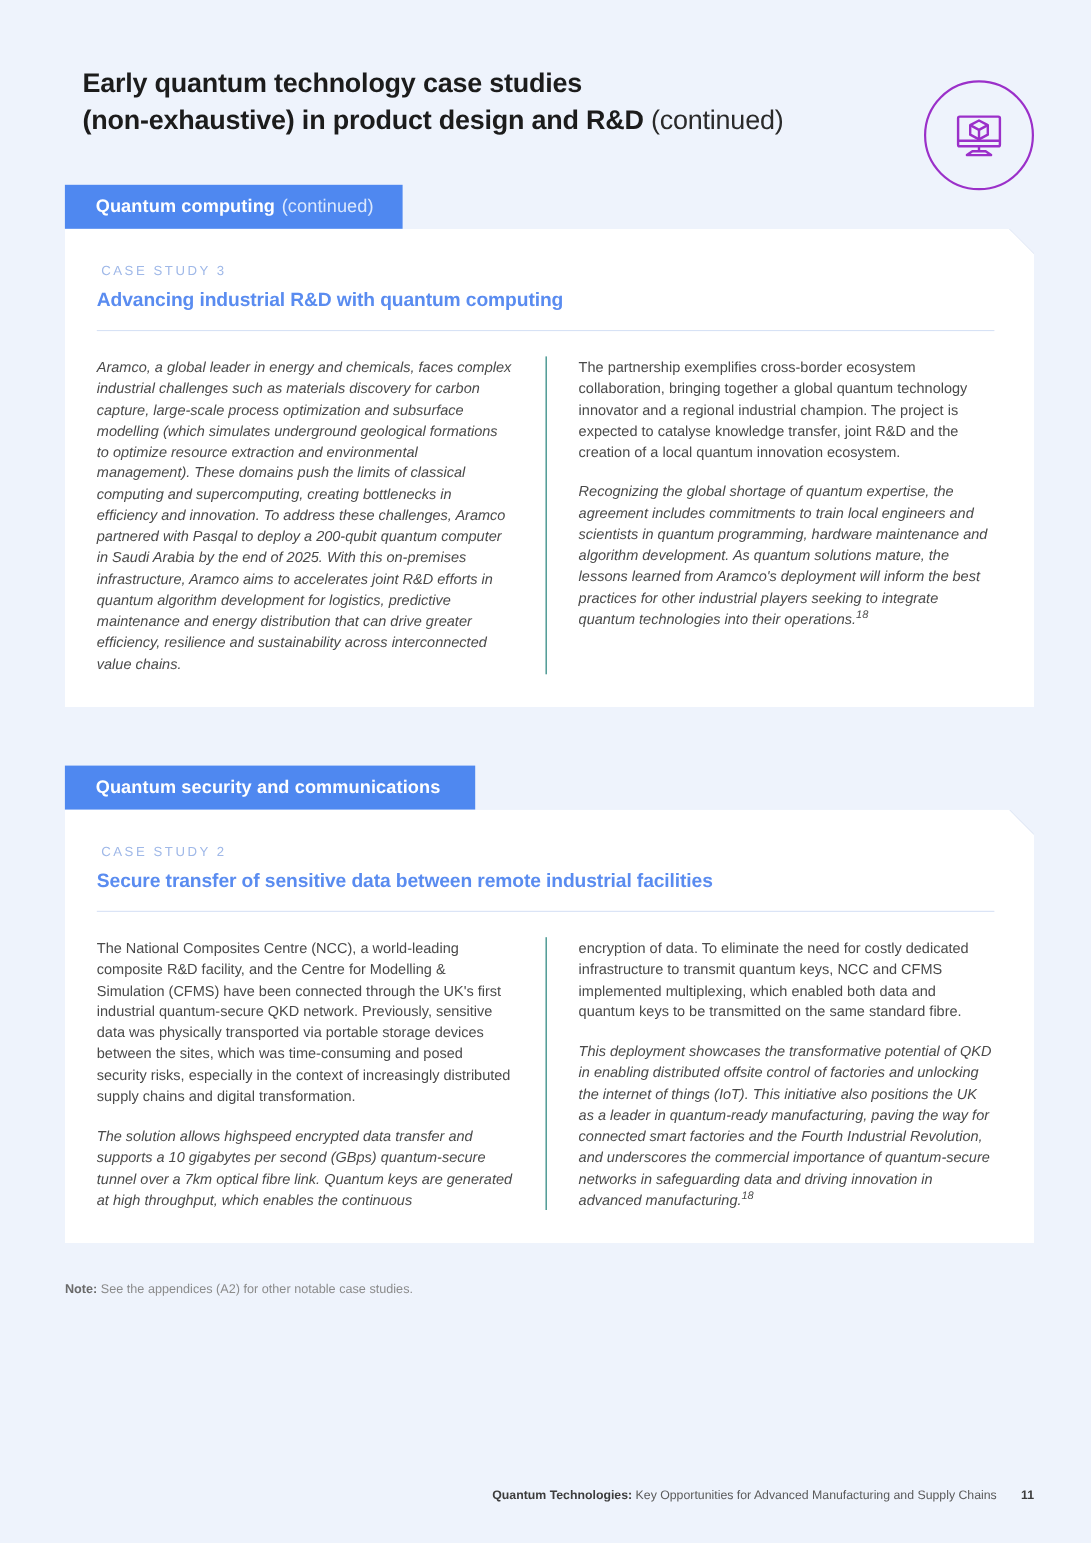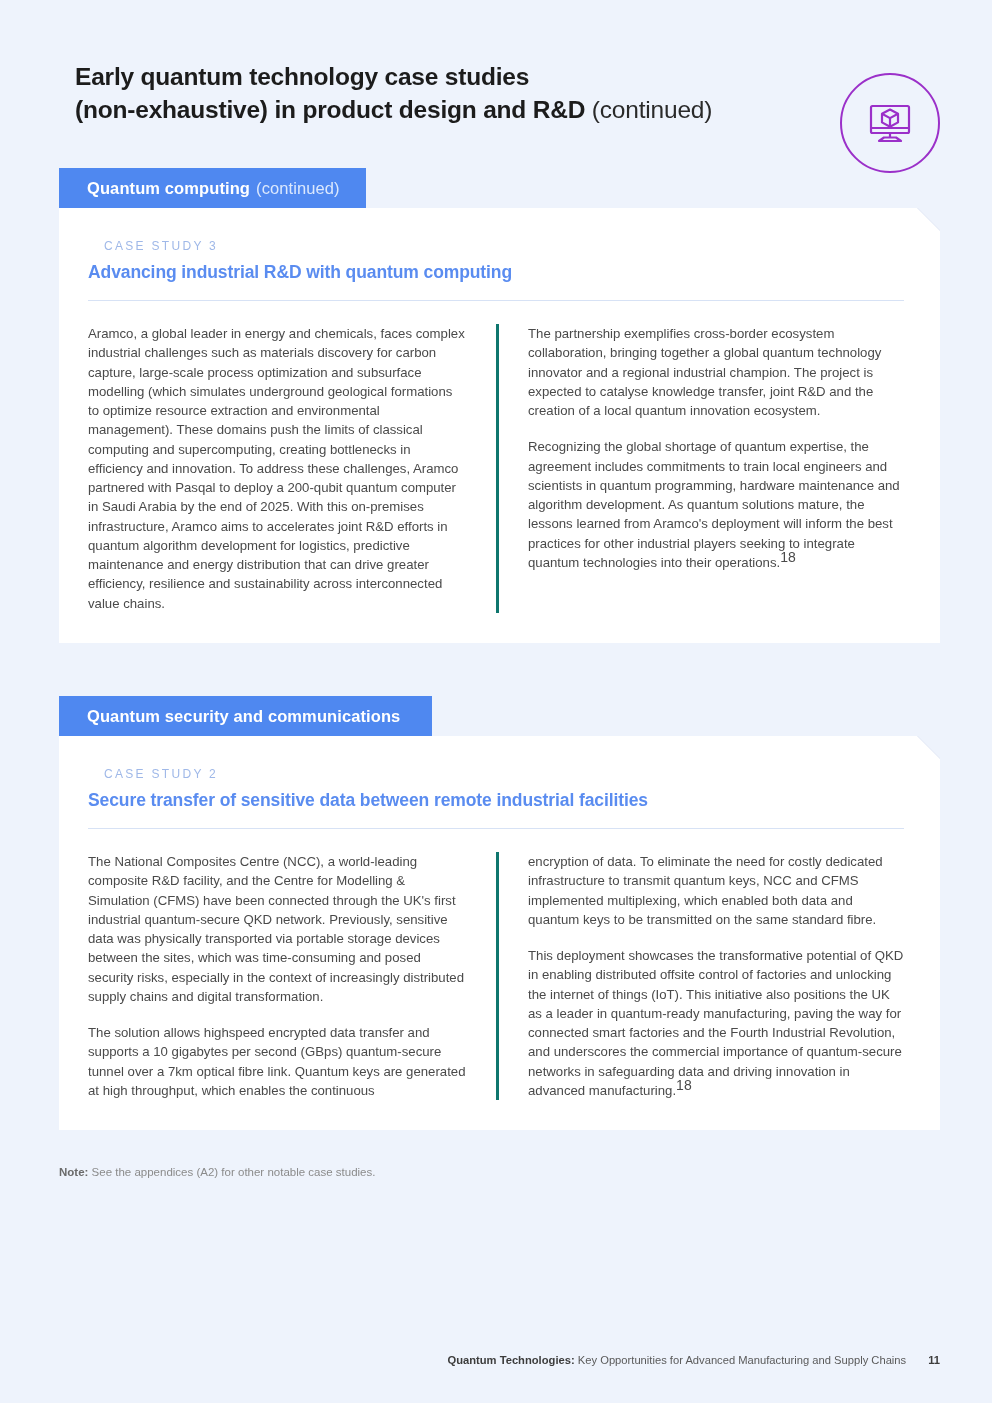--- a/index.html
+++ b/index.html
@@ -93,21 +93,21 @@
     height: 23px;
     background: #dbe4f3;
     clip-path: polygon(100% 0, 0 0, 100% 100%);
   }
 
   .case-label {
     font-size: 12px;
     letter-spacing: 2.3px;
     color: #9fb8e8;
     font-weight: normal;
-    margin: 0 0 9px 16px;
+    margin: 0 0 9px 4px;
   }
   .case-title {
     font-size: 17.5px;
     font-weight: bold;
     color: #5a8cf0;
     margin: 0 0 17px 0;
     letter-spacing: -0.1px;
   }
   .divider {
     height: 1px;
@@ -121,33 +121,34 @@
   }
   .col {
     width: 50%;
     box-sizing: border-box;
   }
   .col-left {
     padding-right: 30px;
   }
   .col-right {
     padding-left: 29px;
-    border-left: 3px solid #0f766e;
+    border-left: 1px solid #0f766e;
   }
   .col p {
     margin: 0 0 17px 0;
     font-size: 13.2px;
     line-height: 1.46;
     color: #4a4a4a;
   }
   .col p:last-child {
     margin-bottom: 0;
+    font-style: italic;
   }
   sup {
-    font-size: 14px;
+    font-size: 10px;
     vertical-align: super;
     line-height: 0;
   }
 
   
   .note {
     position: absolute;
     left: 59px;
     font-size: 11.5px;
     color: #8b8b8b;

